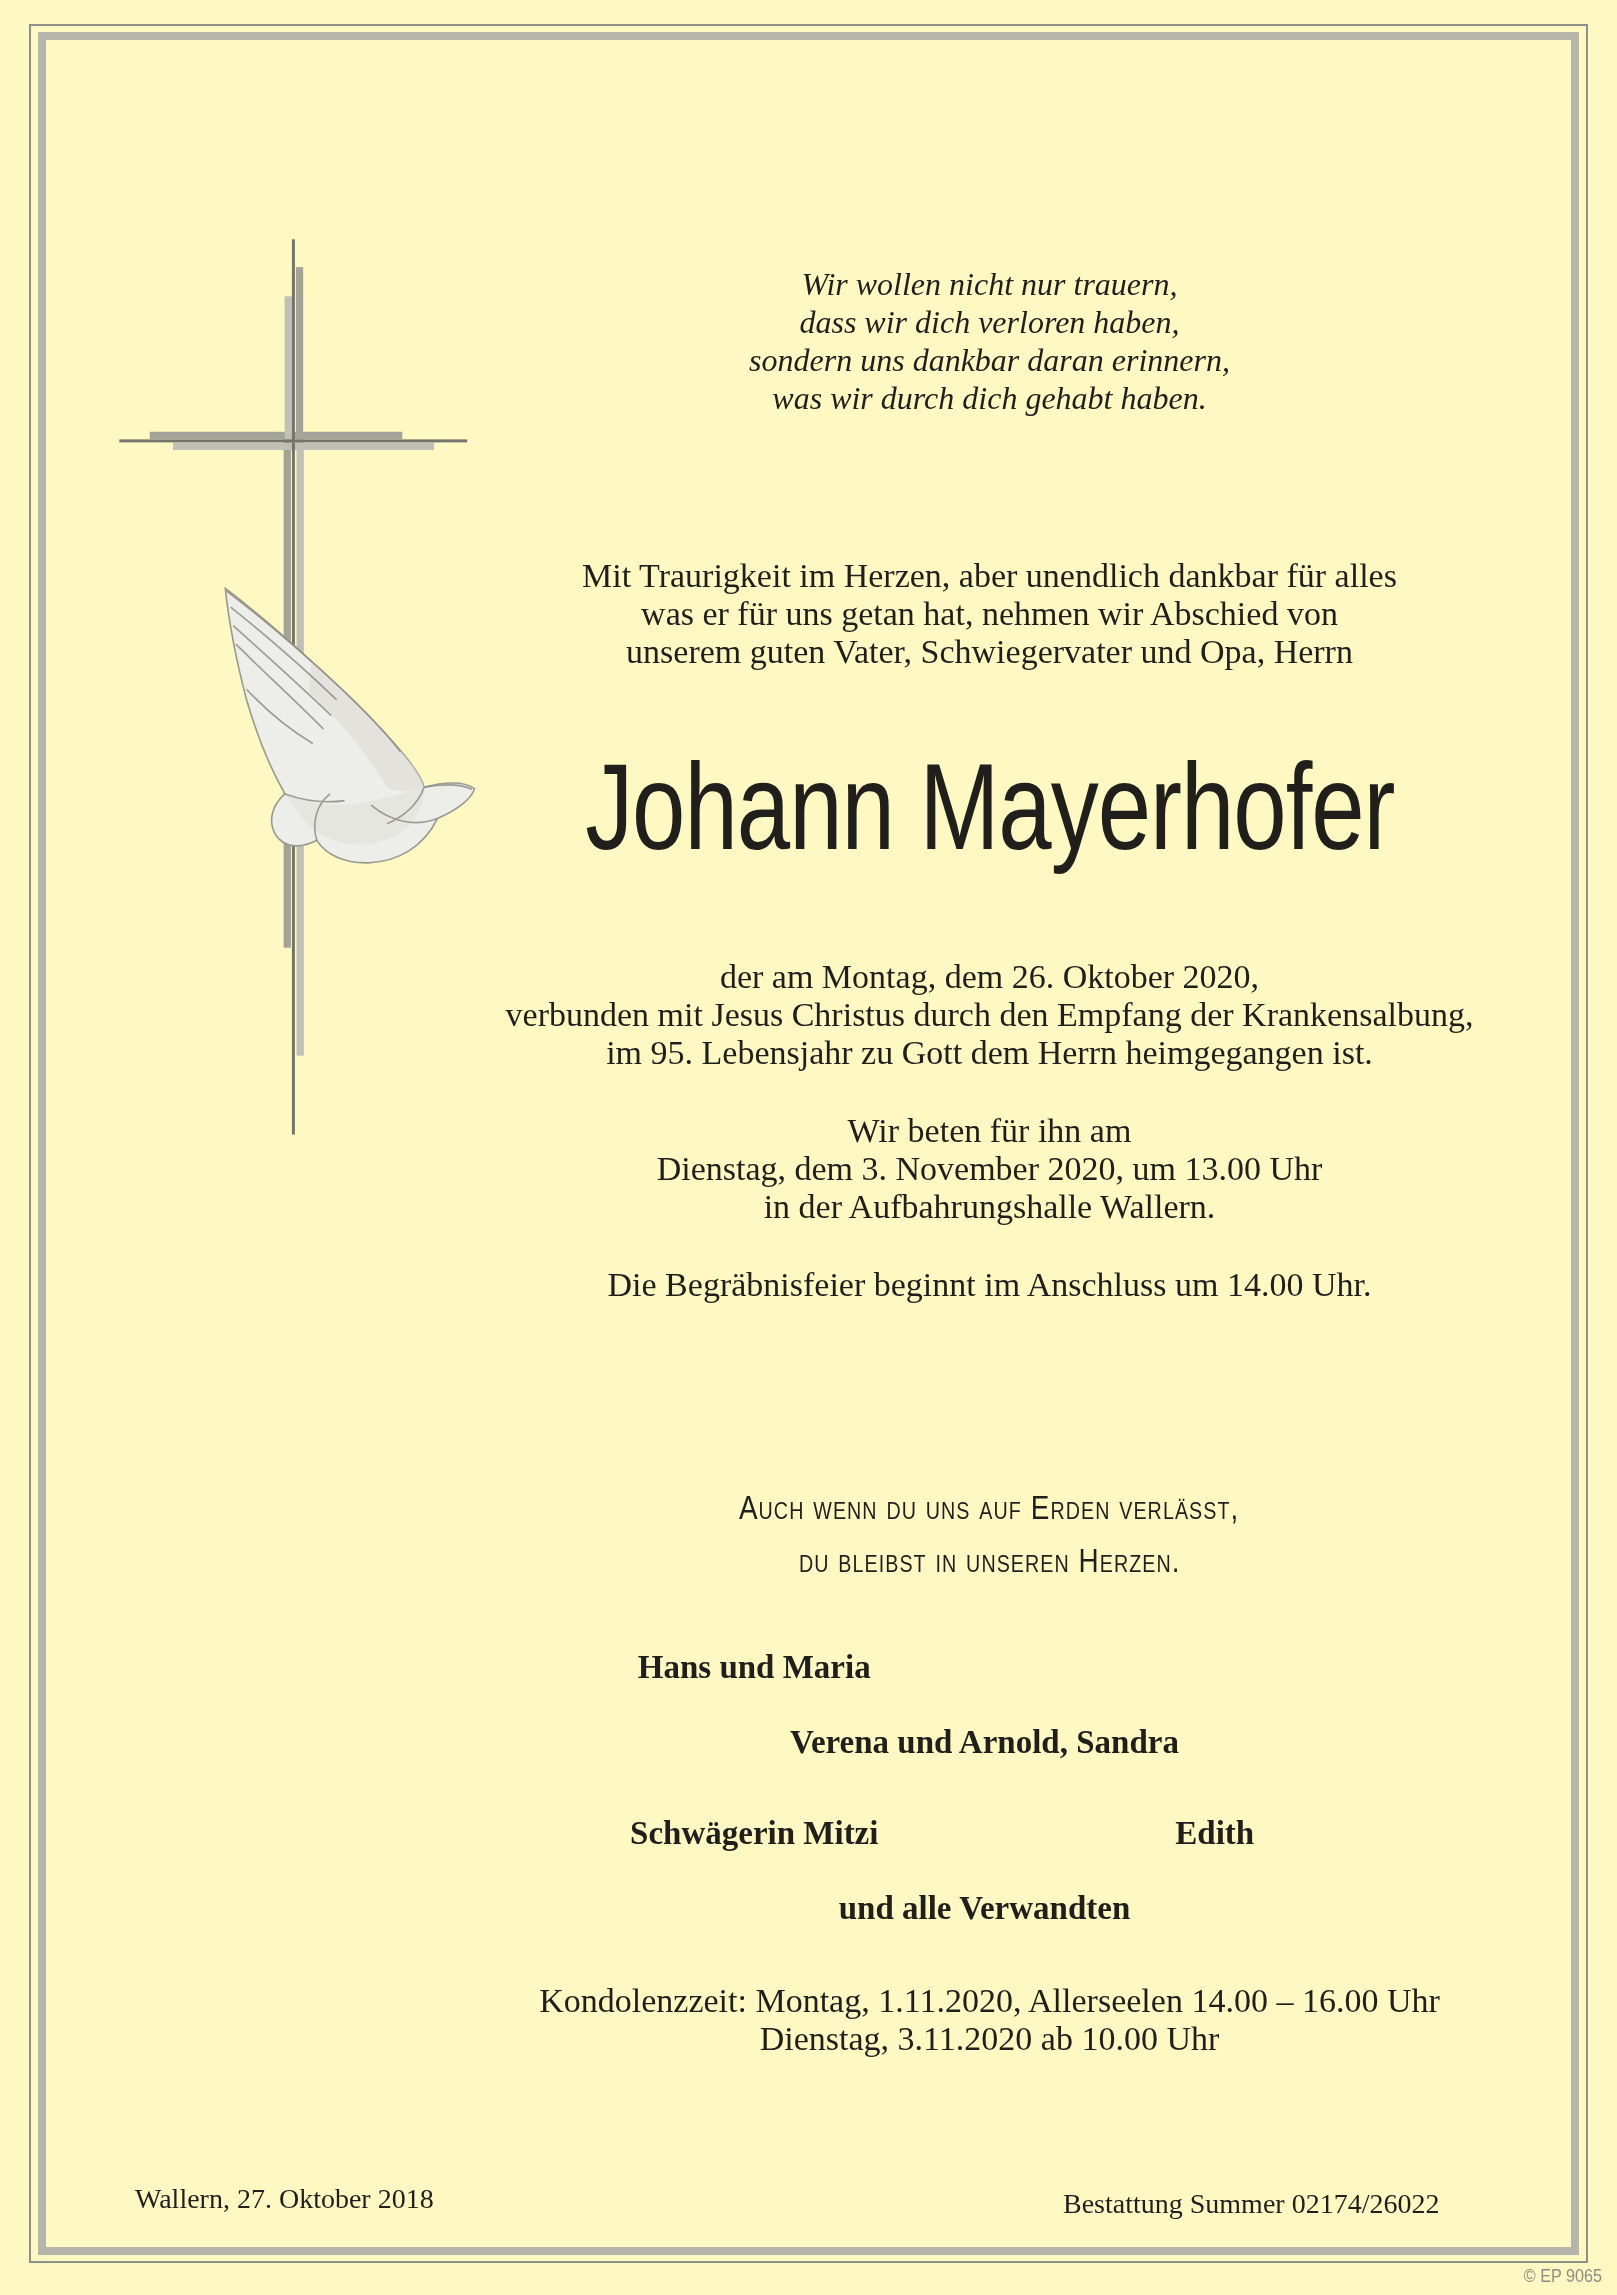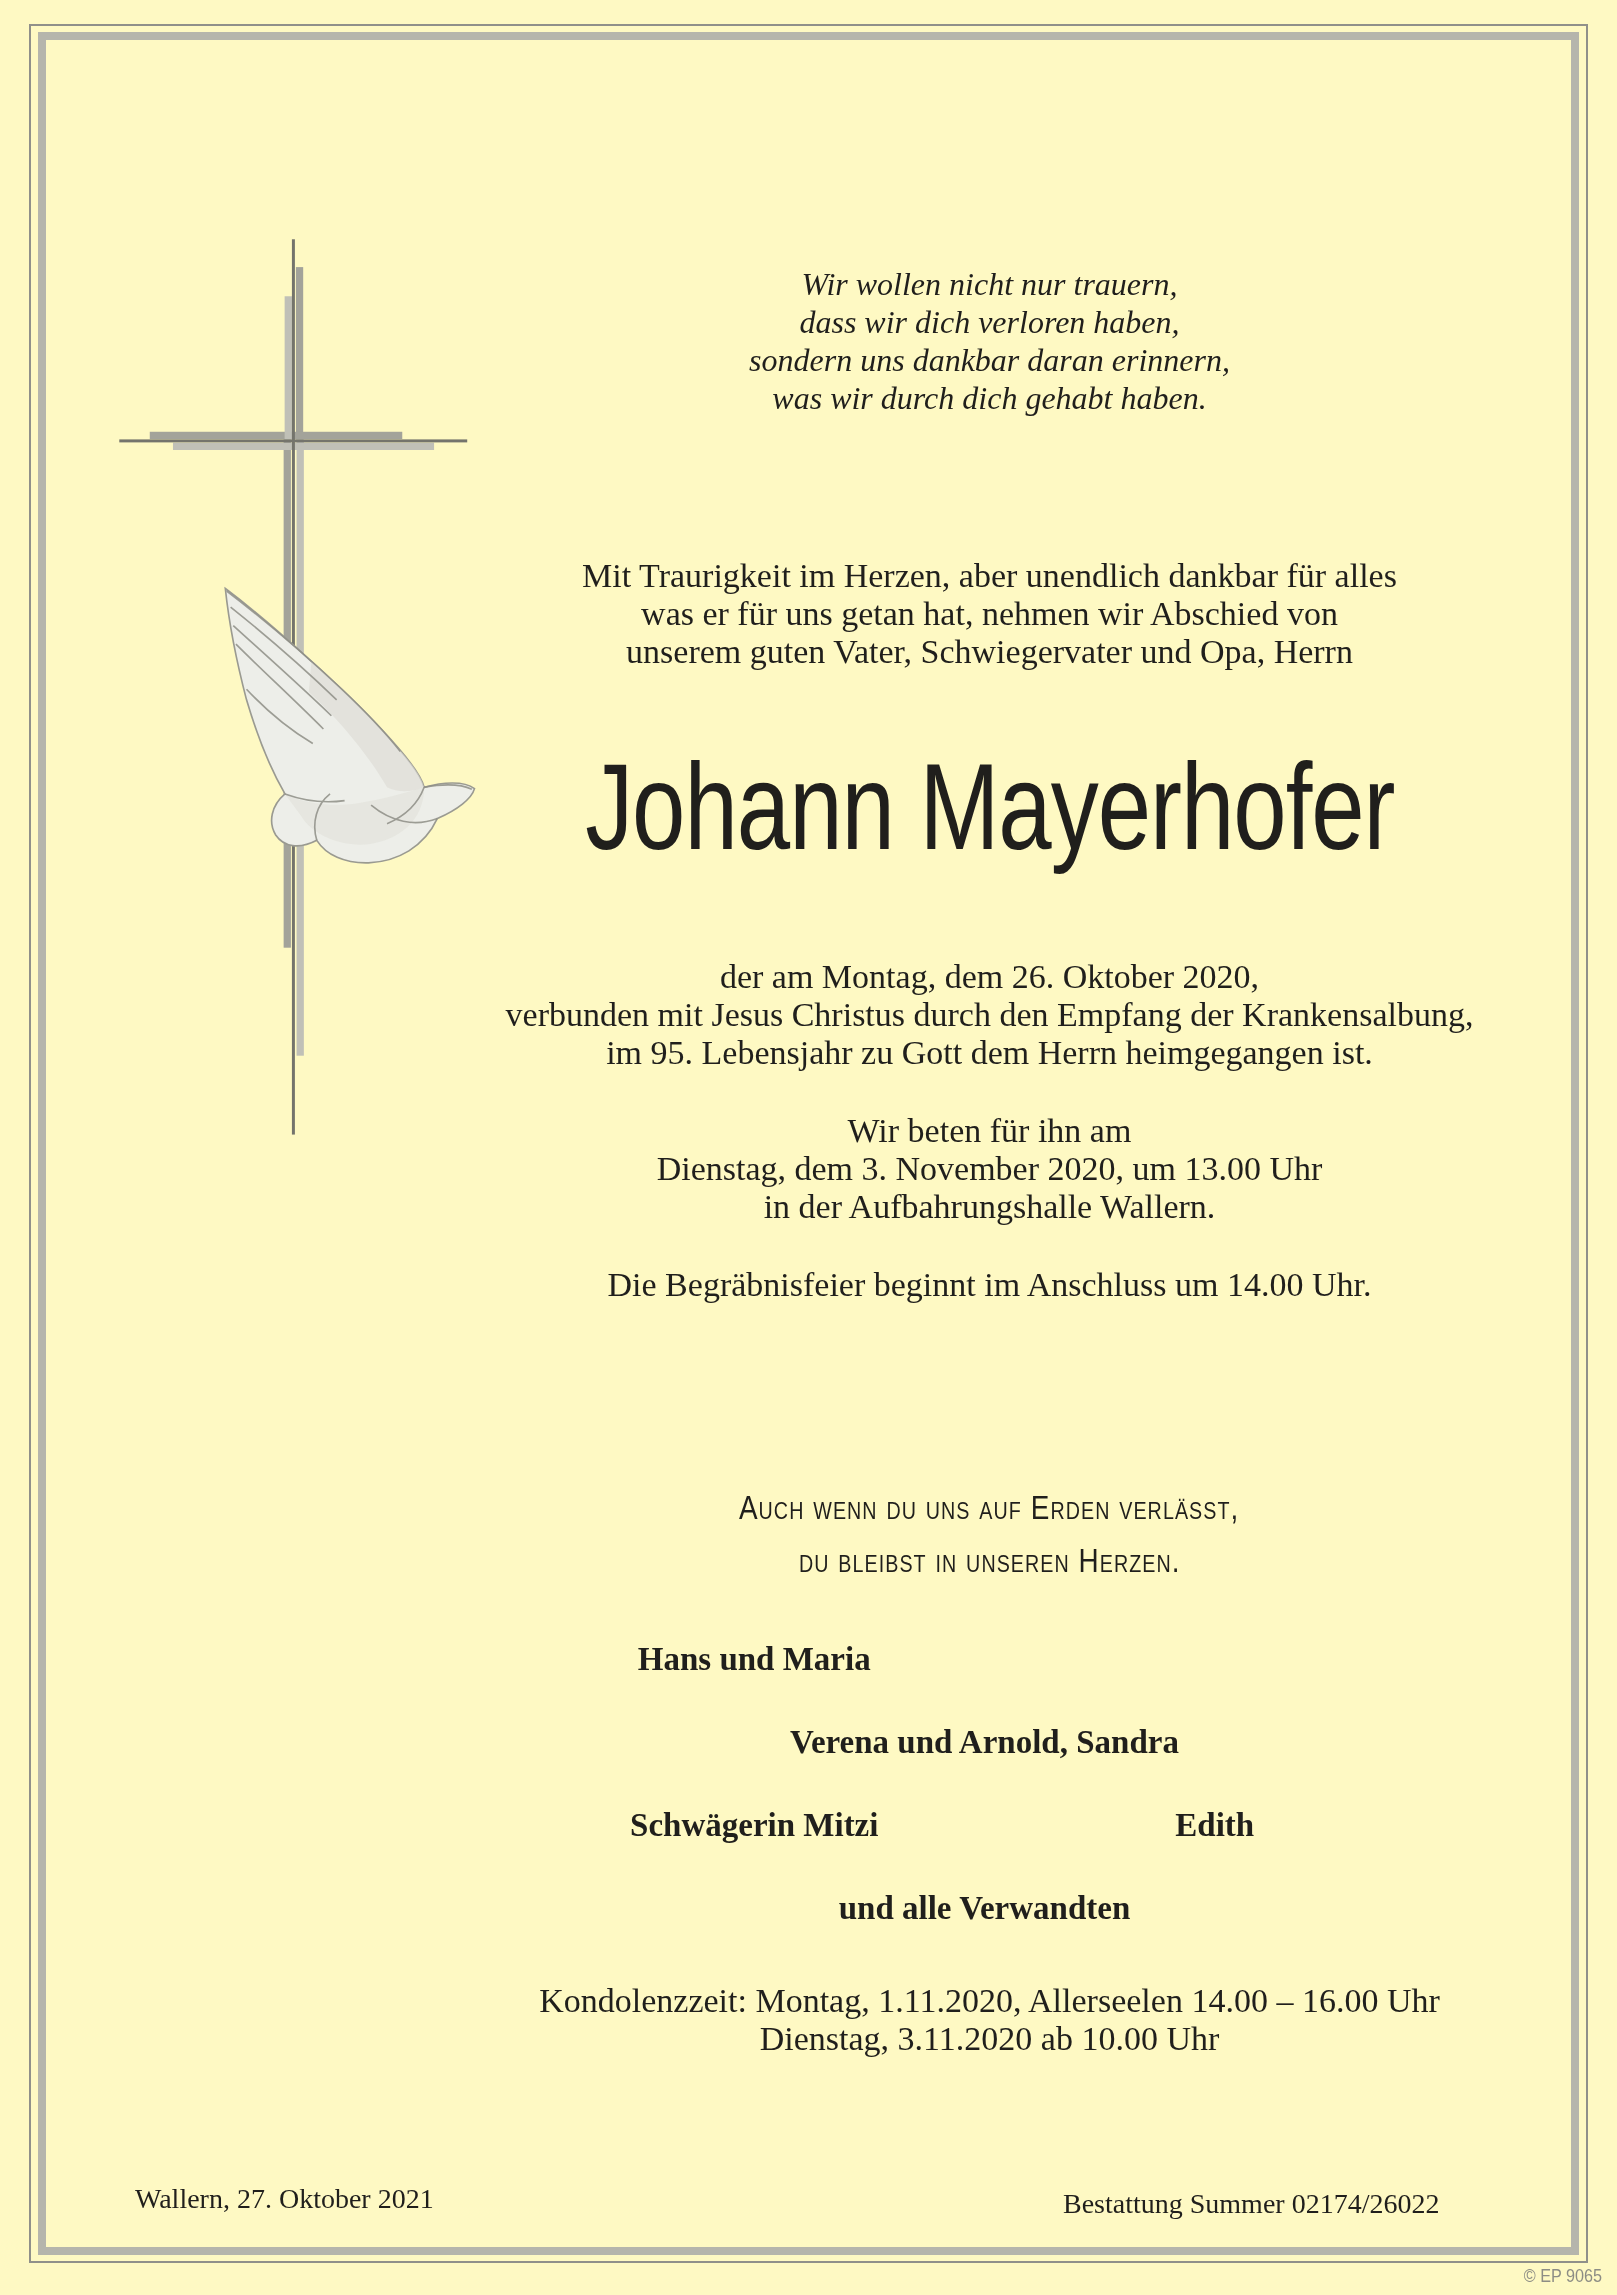--- a/index.html
+++ b/index.html
@@ -43,21 +43,21 @@
     font-size:34px;letter-spacing:1.3px;
     transform:scaleX(0.82);transform-origin:center;
     white-space:nowrap;
   }
 
   .fam-row{
     position:absolute;left:524px;width:921px;
     font-family:"Liberation Serif", serif;
     font-weight:bold;font-size:33px;line-height:40px;
   }
-  .fam-two{display:flex;}
+  .fam-two{display:flex;margin-top:8px;}
   .fam-col{width:50%;text-align:center;}
   .fam-center{text-align:center;}
 
   .footer-item{
     position:absolute;
     font-family:"Liberation Serif", serif;
     font-size:28px;line-height:33px;white-space:nowrap;
   }
   .print-code{
     position:absolute;right:14.6px;top:2266px;
@@ -181,18 +181,18 @@
   </div>
   <div class="fam-row fam-center" style="top:1888px">
     <div>und alle Verwandten</div>
   </div>
 
   <div class="block serif" style="top:1982px">
     <div>Kondolenzzeit: Montag, 1.11.2020, Allerseelen 14.00 – 16.00 Uhr</div>
     <div>Dienstag, 3.11.2020 ab 10.00 Uhr</div>
   </div>
 
-  <div class="footer-item" style="left:135px;top:2182px">Wallern, 27. Oktober 2021</div>
+  <div class="footer-item" style="left:135px;top:2182px">Wallern, 27. Oktober 2018</div>
   <div class="footer-item" style="left:1063px;top:2187px;font-size:28px">Bestattung Summer 02174/26022</div>
   <div class="print-code">© EP 9065</div>
 
 </div>
 
 
 </body></html>

